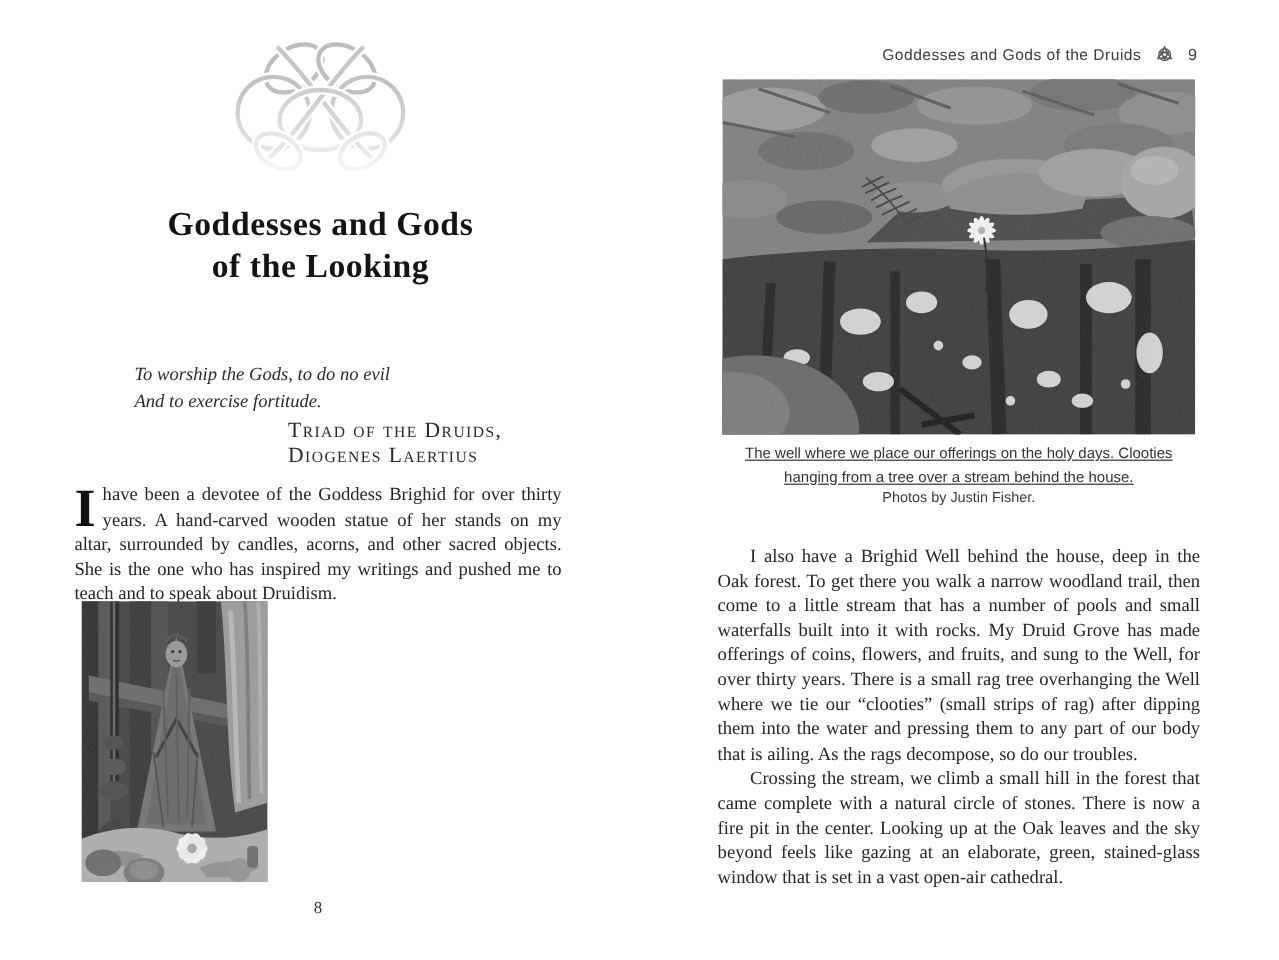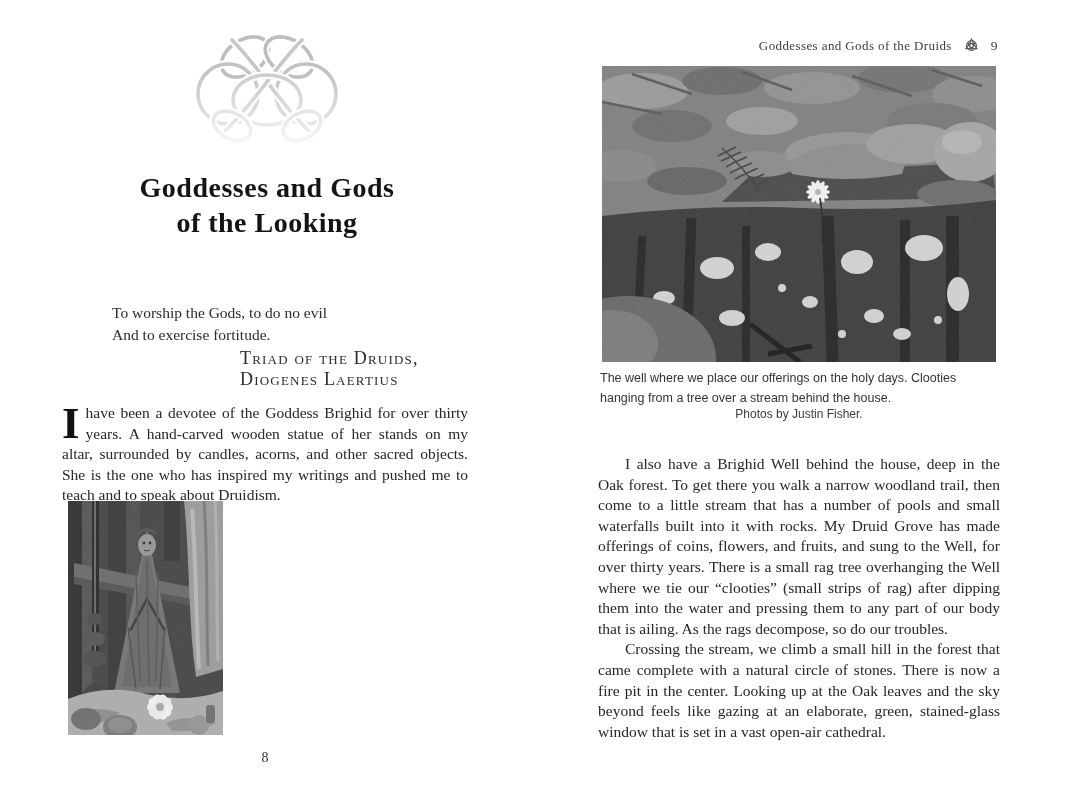--- a/index.html
+++ b/index.html
@@ -19,21 +19,21 @@
     width: 162px; height: 132px;
   }
   .chapter-title {
     position: absolute; left: 62px; top: 158px; width: 410px;
     text-align: center;
     font-size: 28px; font-weight: bold; line-height: 35px;
     color: #141414; letter-spacing: 0.5px; margin-top: 12px;
   }
   .epigraph {
     position: absolute; left: 112px; top: 302px; width: 330px;
-    font-size: 15.5px; line-height: 21.5px;
+    font-style: italic; font-size: 15.5px; line-height: 21.5px;
     color: #2b2b2b;
   }
   .attribution {
     position: absolute; left: 240px; top: 348px; width: 240px;
     font-variant: small-caps;
     font-size: 18px; letter-spacing: 1.2px; color: #2b2b2b;
   }
   .body-left {
     position: absolute; left: 62px; top: 403px; width: 406px;
     font-size: 15.5px; line-height: 20.6px; text-align: justify;
@@ -54,34 +54,34 @@
     font-size: 12.5px; line-height: 19px; color: #383838;
   }
   .pagenum-left {
     position: absolute; left: 62px; top: 750px; width: 406px;
     text-align: center; font-size: 14px; color: #333;
   }
   
   .running-head {
     position: absolute; top: 35px; right: 68px;
     display: flex; align-items: center; gap: 9px;
-    font-family: Liberation Serif, serif;
+    font-family: Liberation Sans, sans-serif;
     font-size: 13px; color: #3d3d3d; letter-spacing: 0.4px;
   }
   .running-head .rh-num { font-size: 13.5px; color: #3d3d3d; }
   .triquetra { width: 21px; height: 21px; }
   .photo-right {
     position: absolute; left: 602px; top: 66px;
     width: 394px; height: 296px;
   }
   .caption-right {
     position: absolute; left: 600px; top: 368px; width: 398px;
-    text-align: left;
+    text-align: center;
     font-family: "Liberation Sans", sans-serif;
-    font-size: 12.5px; line-height: 20px; color: #333;
+    font-size: 12.5px; line-height: 20px; color: #333; text-decoration: underline;
   }
   .credit-right {
     position: absolute; left: 600px; top: 407px; width: 398px;
     text-align: center;
     font-family: "Liberation Sans", sans-serif;
     font-size: 12px; color: #3a3a3a;
   }
   .body-right {
     position: absolute; left: 598px; top: 454px; width: 402px;
     font-size: 15.5px; line-height: 20.6px; text-align: justify;

